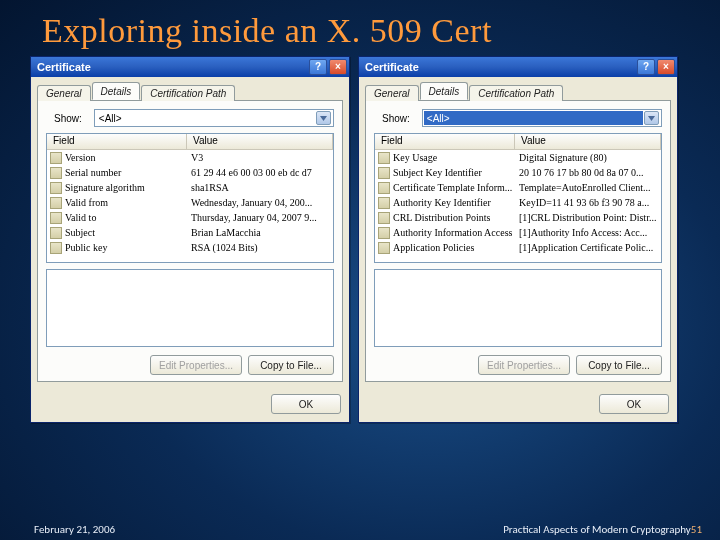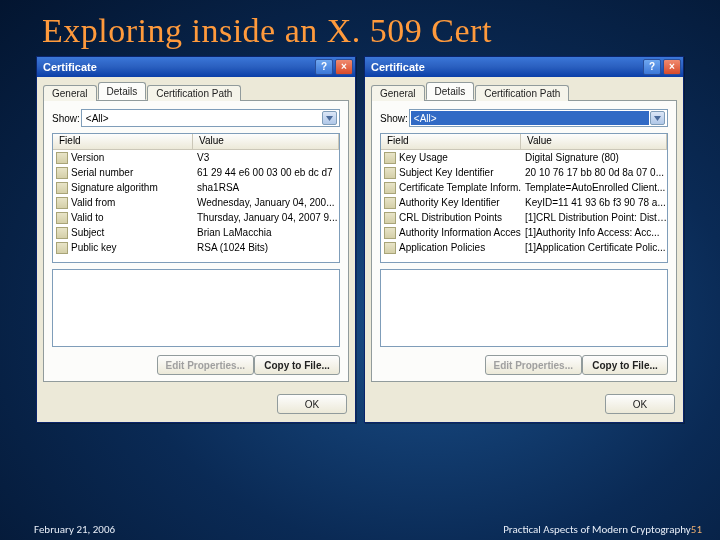--- a/index.html
+++ b/index.html
@@ -13,21 +13,21 @@
     color: #ff9a3c;
     font-family: Georgia, "Times New Roman", serif;
     font-weight: normal;
     font-size: 34px;
     text-align: left;
     padding: 12px 0 4px 42px;
     letter-spacing: 0.5px;
   }
   .dialogs {
     display: flex;
-    justify-content: center;
+    justify-content: flex-start;
     gap: 8px;
     padding: 2px 30px 0 30px;
   }
   .cert-dialog {
     width: 320px;
     background: #ece9d8;
     border: 1px solid #0a246a;
     font-size: 10px;
     color: #000;
     box-shadow: 1px 1px 0 rgba(0,0,0,0.25);
@@ -53,20 +53,21 @@
     font-family: Arial, sans-serif;
   }
   .tb-help { background: linear-gradient(#6fa7f0,#3b77d8); color:#fff; }
   .tb-close { background: linear-gradient(#f08a6f,#d84a2a); color:#fff; font-weight:bold;}
   .dialog-body { padding: 4px 6px 6px 6px; }
   .tabstrip {
     display: flex;
     border-bottom: 1px solid #919b9c;
     height: 20px;
     align-items: flex-end;
+    font-style: italic;
   }
   .tab {
     background: #f5f4ea;
     border: 1px solid #919b9c;
     border-bottom: none;
     padding: 2px 8px;
     font-size: 10px;
     margin-right: 1px;
     border-radius: 3px 3px 0 0;
     color: #222;
@@ -81,22 +82,23 @@
   }
   .tabpanel {
     background: #fcfcfa;
     border: 1px solid #919b9c;
     border-top: none;
     padding: 8px 8px 6px 8px;
   }
   .show-row {
     display: flex;
     align-items: center;
-    gap: 1px;
+    gap: 12px;
     margin-bottom: 6px;
+    margin-left: 8px;
   }
   .show-row label { font-size: 10px; }
   .combo {
     flex: 1;
     height: 18px;
     border: 1px solid #7f9db9;
     background: #fff;
     display: flex;
     align-items: center;
     font-size: 10px;
@@ -132,21 +134,21 @@
     border-bottom: 1px solid #cbc7b8;
     height: 16px;
     font-size: 10px;
   }
   .lv-header div {
     padding: 1px 6px;
     border-right: 1px solid #cbc7b8;
   }
   .col-field { width: 140px; }
   .col-value { flex: 1; }
-  .lv-body { font-size: 10px; }
+  .lv-body { font-size: 10px; font-family: Liberation Serif, serif; }
   .lv-row {
     display: flex;
     height: 15px;
     align-items: center;
   }
   .lv-row .icn {
     width: 12px; height: 12px; margin: 0 2px 0 3px;
     background: linear-gradient(#e8e4c8,#d4cfa8);
     border: 1px solid #a8a478;
     flex: none;
@@ -155,22 +157,22 @@
   .lv-row .v { flex:1; padding-left:4px; white-space:nowrap; overflow:hidden; text-overflow:ellipsis;}
   .detailbox {
     border: 1px solid #7f9db9;
     background: #fff;
     height: 78px;
     margin-top: 6px;
   }
   .btnrow {
     display: flex;
     justify-content: flex-end;
+    gap: 6px;
     margin-top: 8px;
-    font-weight: bold;
   }
   .winbtn {
     min-width: 86px;
     height: 20px;
     background: linear-gradient(#fdfdfd,#ece9d8);
     border: 1px solid #919b9c;
     border-radius: 3px;
     font-size: 10px;
     padding: 0 8px;
     display:flex;align-items:center;justify-content:center;

